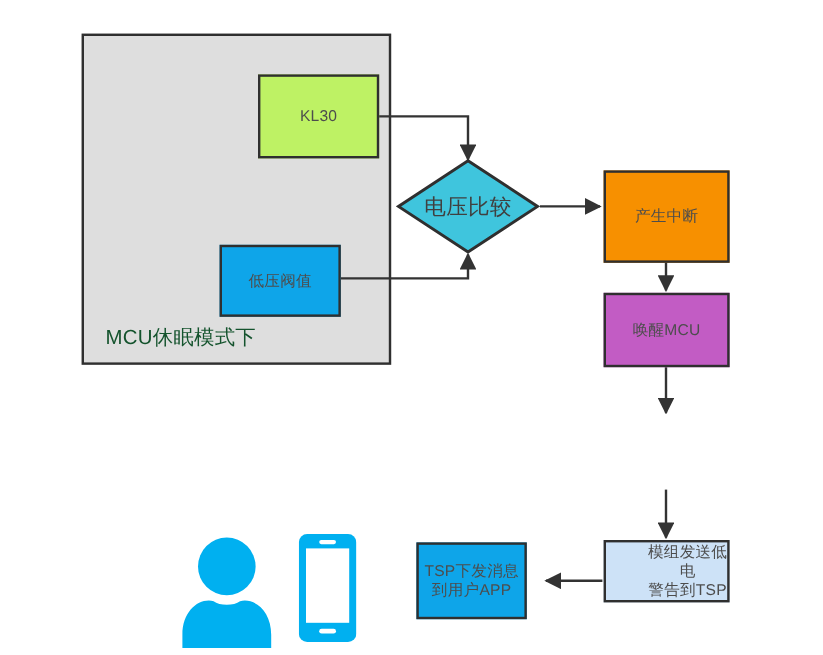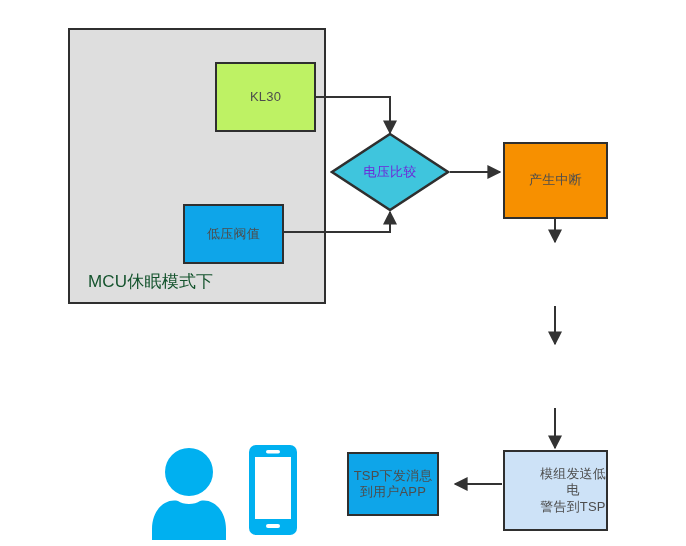--- a/index.html
+++ b/index.html
@@ -49,22 +49,22 @@
   }
   .diamond-label {
     position: absolute;
     left: 0;
     top: 0;
     width: 100%;
     height: 100%;
     display: flex;
     align-items: center;
     justify-content: center;
-    color: #6d28d9;
-    font-size: 13px;
+    color: #404040;
+    font-size: 18px;
     white-space: nowrap;
     letter-spacing: 0.2px;
     pointer-events: none;
   }
   svg.edges {
     position: absolute;
     left: 0;
     top: 0;
     width: 686px;
     height: 546px;
@@ -110,23 +110,24 @@
 
   <div class="diamond-wrap" style="left:330px; top:132px; width:120px; height:80px;">
     <svg width="120" height="80" viewBox="0 0 120 80">
       <polygon points="60,2 118,40 60,78 2,40" fill="#3fc5dd" stroke="#2f2f2f" stroke-width="2.5"></polygon>
     </svg>
     <div class="diamond-label">电压比较</div>
   </div>
 
   <div class="node" style="left:503px; top:142px; width:105px; height:77px; background:#f79000;">产生中断</div>
 
+  <div class="node" style="left:503px; top:244px; width:105px; height:62px; background:#c25cc4;">唤醒MCU</div>
 
 
-  <div class="node" style="left:503px; top:450px; width:105px; height:81px; background:#cde2f7;padding-left:35px;">模组发送低电
+  <div class="node" style="left:503px; top:450px; width:105px; height:52px; background:#cde2f7;padding-left:35px;">模组发送低电
 警告到TSP</div>
 
   <div class="node" style="left:347px; top:452px; width:92px; height:64px; background:#0ea5e9;">TSP下发消息
 到用户APP</div>
 
   <div class="icon-person" style="left:150px; top:443px; width:78px; height:97px;">
     <svg width="78" height="97" viewBox="0 0 78 97">
       <circle cx="39" cy="29" r="24" fill="#00b0f0"></circle>
       <path d="M 2 97 L 2 86 C 2 66 16 55 28 58 C 33 62 45 62 50 58 C 62 55 76 66 76 86 L 76 97 Z" fill="#00b0f0"></path>
     </svg>

